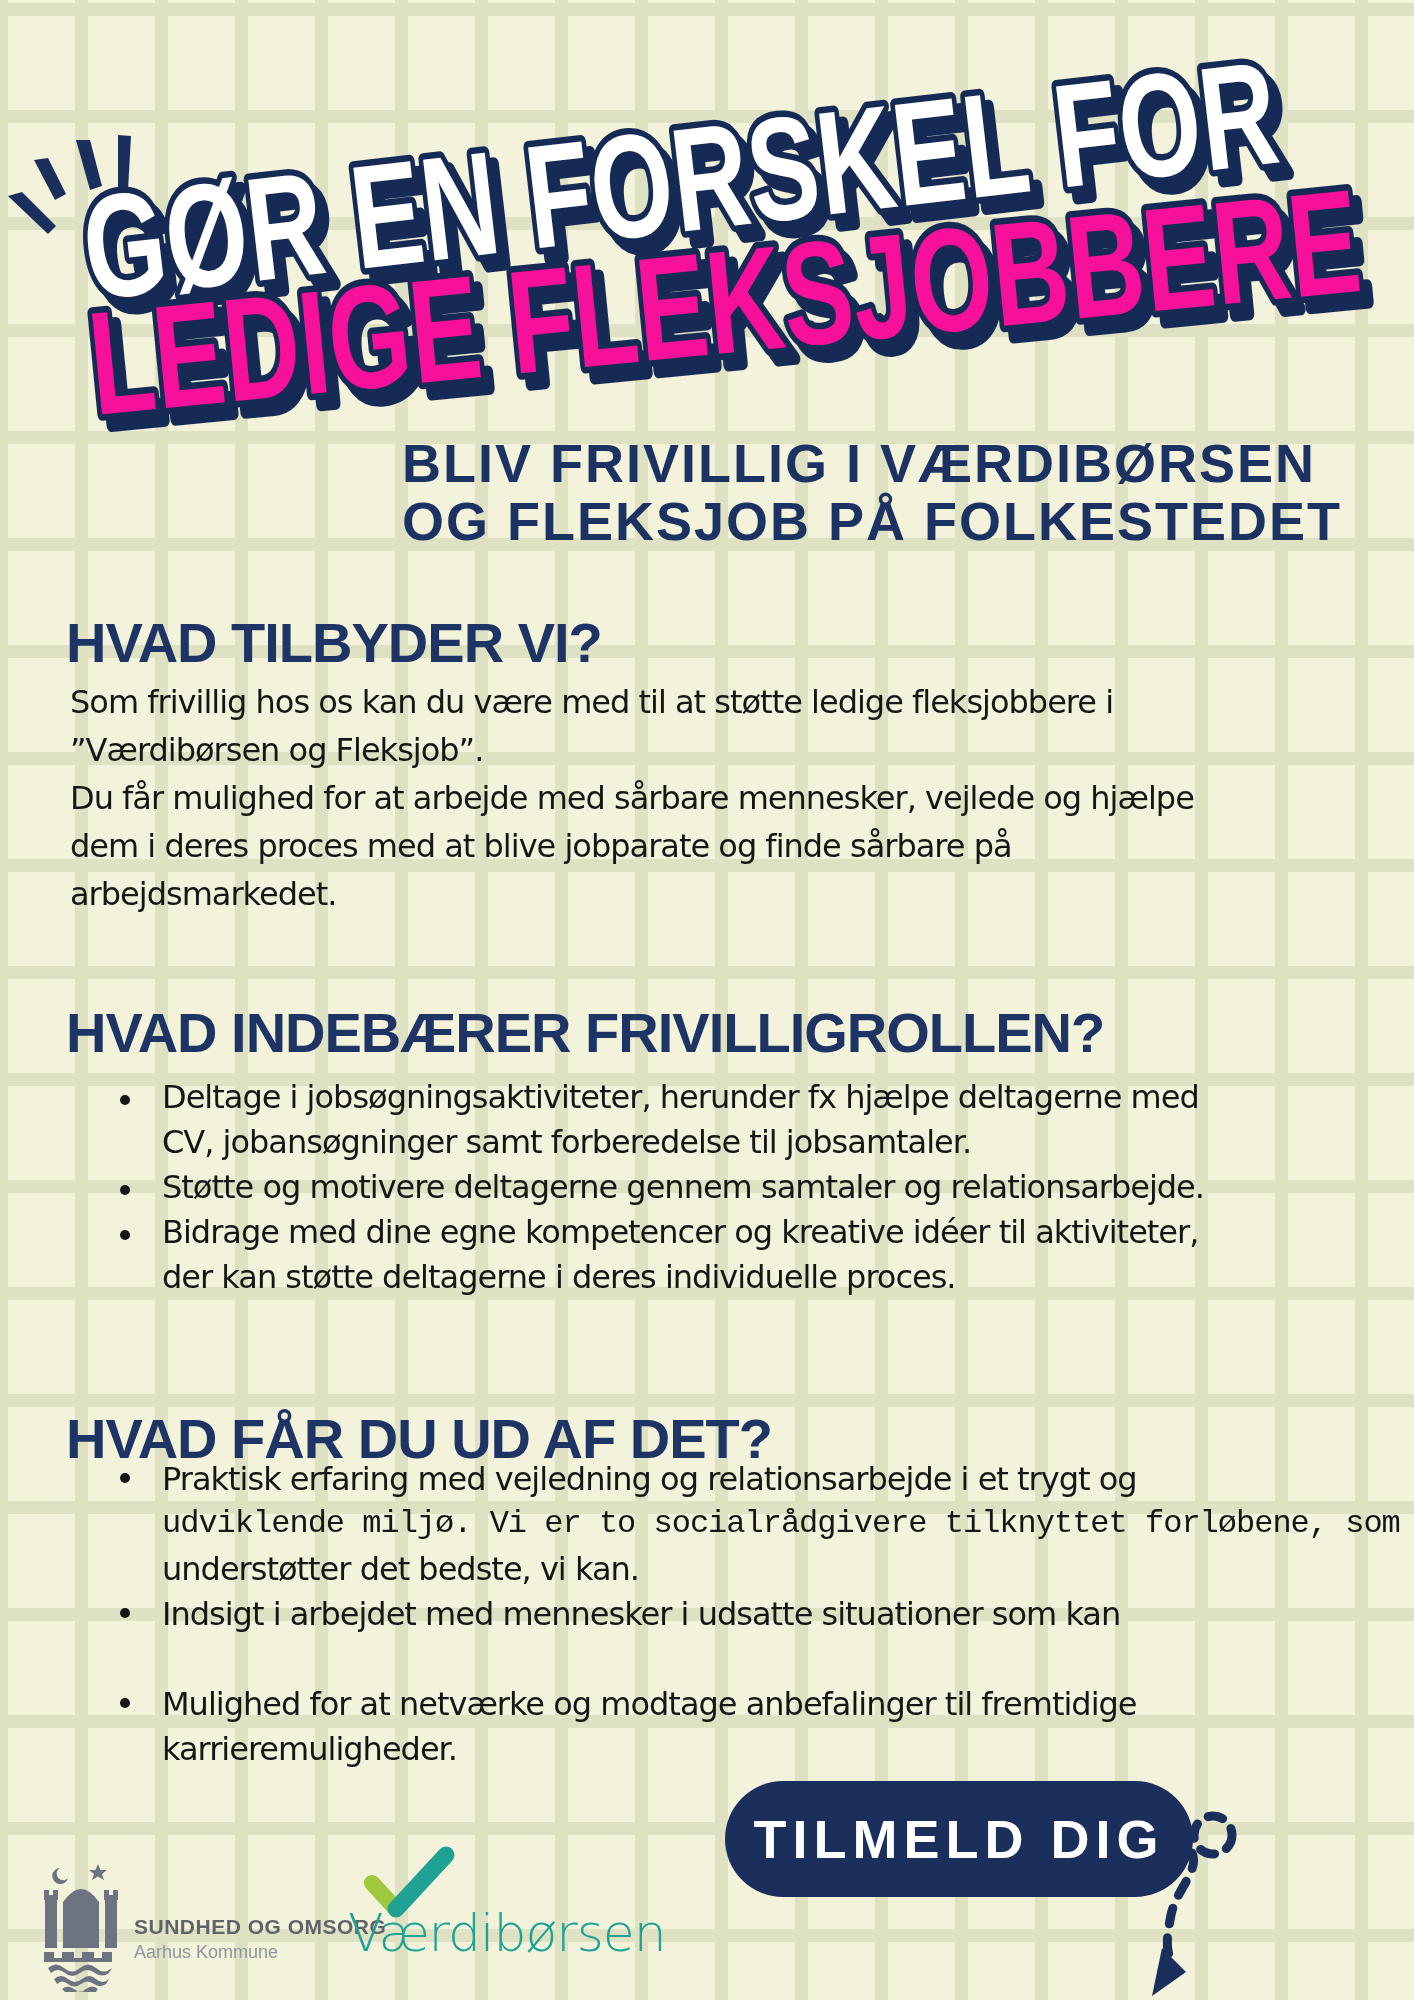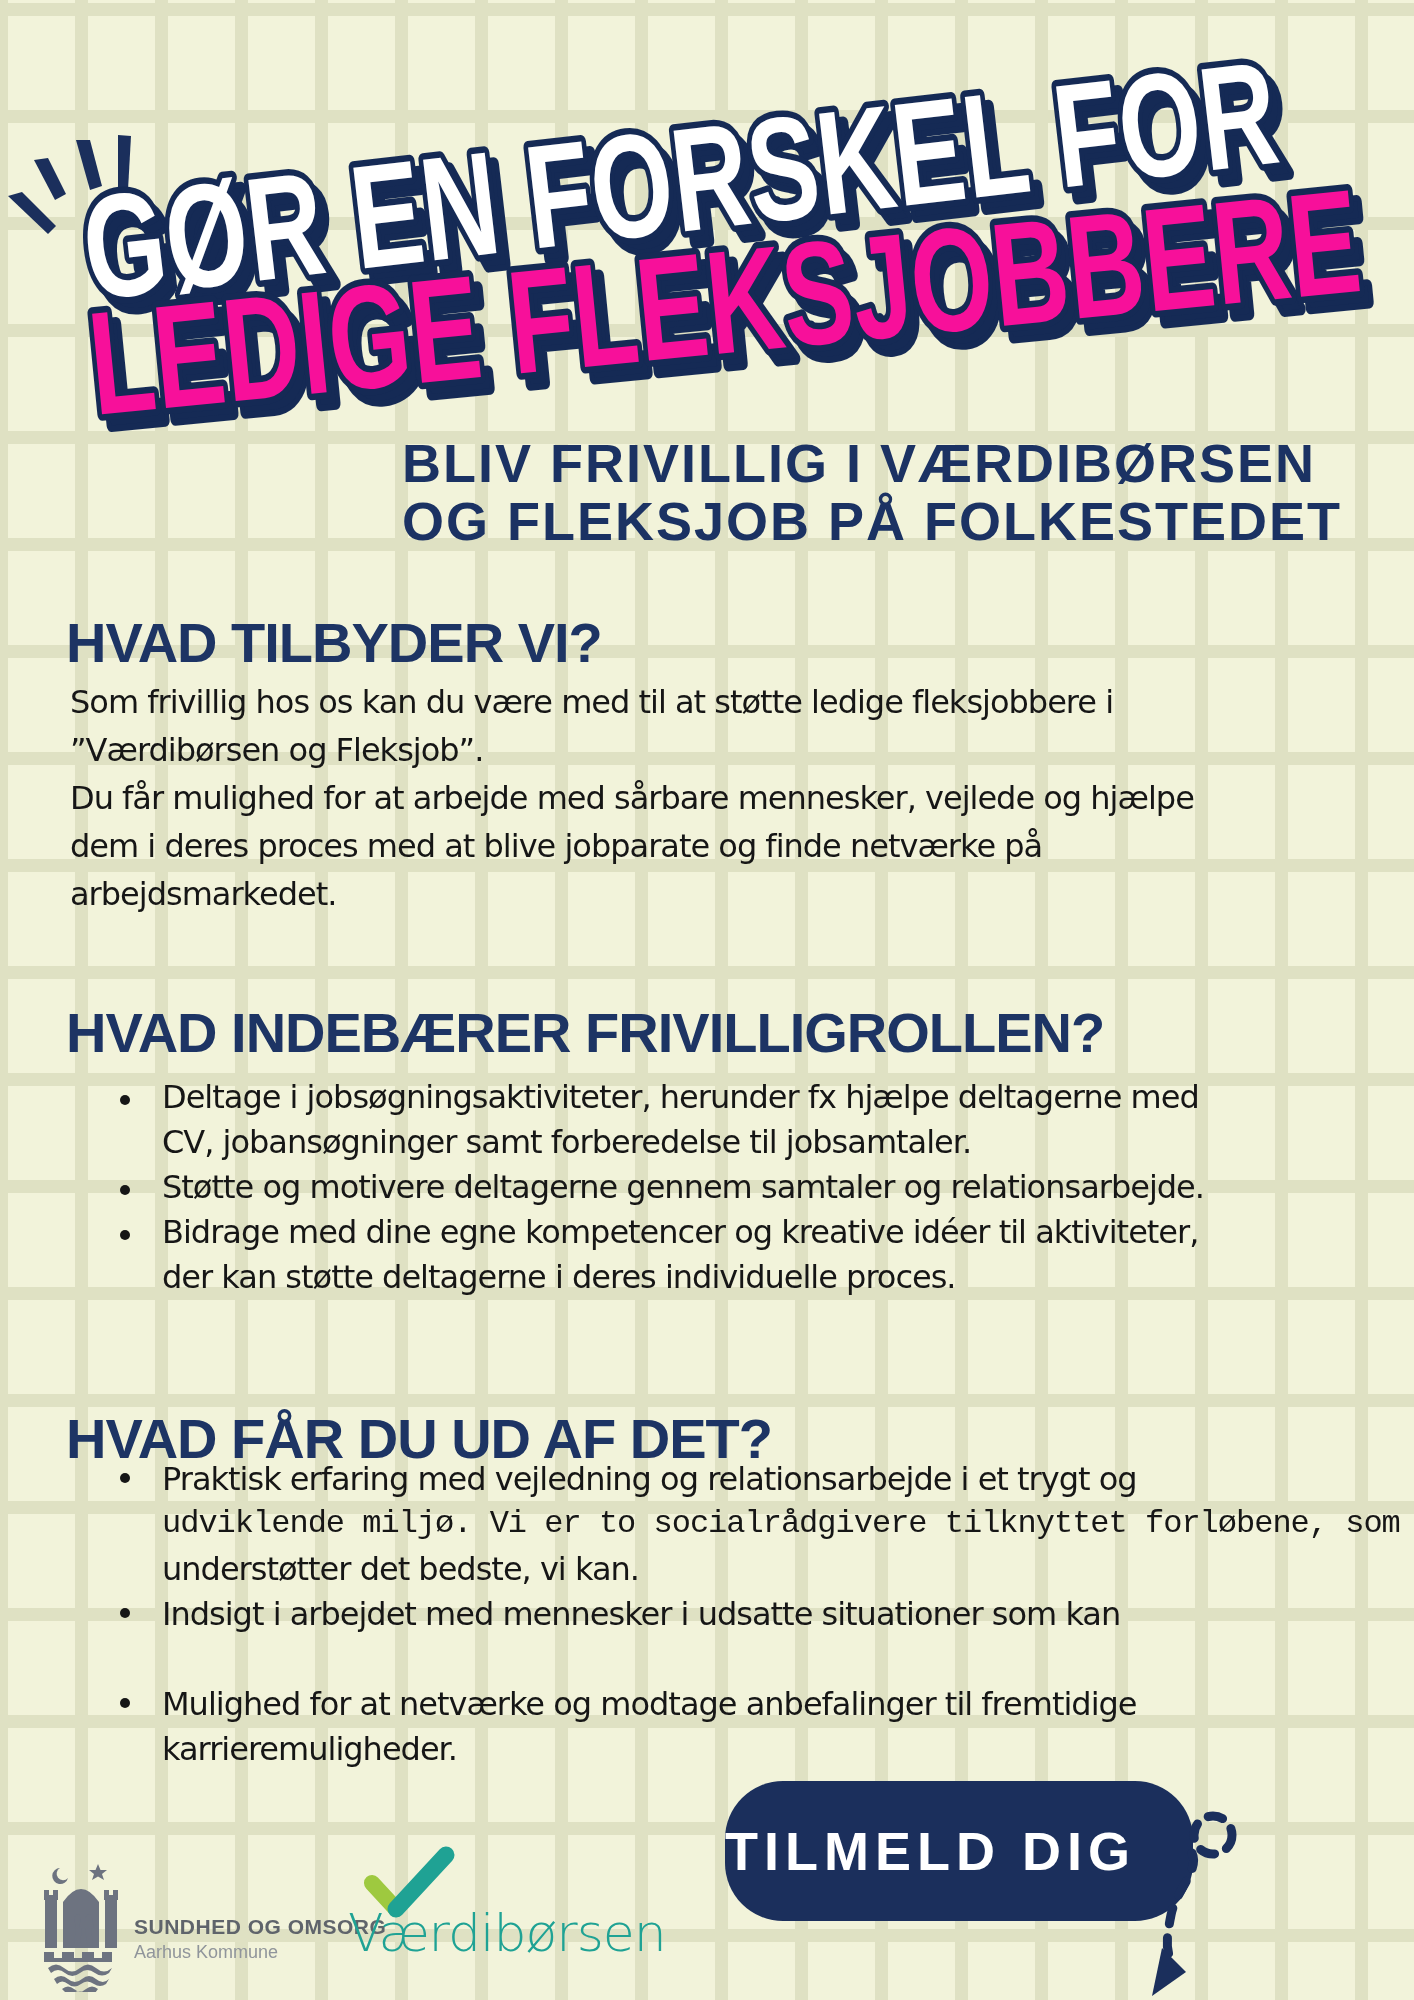--- a/index.html
+++ b/index.html
@@ -41,23 +41,23 @@
     font-size:32px;letter-spacing:-1px;color:#161616;white-space:nowrap;
     line-height:40px;
   }
   .bullet-line{left:162px;}
   .bullet-dot{
     position:absolute;left:120px;width:10px;height:10px;border-radius:50%;
     background:#161616;
   }
   
   .cta{
-    position:absolute;left:725px;top:1781px;width:468px;height:140px;
+    position:absolute;left:725px;top:1781px;width:468px;height:116px;
     background:#1b2f5c;border-radius:58px;
-    display:flex;align-items:center;justify-content:flex-start;
+    display:flex;align-items:center;justify-content:center;
     color:#ffffff;font-weight:800;font-size:54px;letter-spacing:6px;
     white-space:nowrap;cursor:pointer;
   }
   
   .muni-line1{
     position:absolute;left:134px;top:1915px;
     font-weight:bold;font-size:21px;letter-spacing:0.5px;color:#5f646b;white-space:nowrap;
   }
   .muni-line2{
     position:absolute;left:134px;top:1942px;
@@ -94,21 +94,21 @@
     </g>
   </svg>
 
   <div class="subtitle" style="top:432px;">BLIV FRIVILLIG I VÆRDIBØRSEN</div>
   <div class="subtitle" style="top:490px;">OG FLEKSJOB PÅ FOLKESTEDET</div>
 
   <div class="section-heading" style="top:610px;">HVAD TILBYDER VI?</div>
   <div class="body-line" style="top:682px;">Som frivillig hos os kan du være med til at støtte ledige fleksjobbere i</div>
   <div class="body-line" style="top:730px;">”Værdibørsen og Fleksjob”.</div>
   <div class="body-line" style="top:778px;">Du får mulighed for at arbejde med sårbare mennesker, vejlede og hjælpe</div>
-  <div class="body-line" style="top:826px;">dem i deres proces med at blive jobparate og finde netværke på</div>
+  <div class="body-line" style="top:826px;">dem i deres proces med at blive jobparate og finde sårbare på</div>
   <div class="body-line" style="top:874px;">arbejdsmarkedet.</div>
 
   <div class="section-heading" style="top:1000px;">HVAD INDEBÆRER FRIVILLIGROLLEN?</div>
   <div class="bullet-dot" style="top:1095px;"></div>
   <div class="body-line bullet-line" style="top:1077px;">Deltage i jobsøgningsaktiviteter, herunder fx hjælpe deltagerne med</div>
   <div class="body-line bullet-line" style="top:1122px;">CV, jobansøgninger samt forberedelse til jobsamtaler.</div>
   <div class="bullet-dot" style="top:1185px;"></div>
   <div class="body-line bullet-line" style="top:1167px;">Støtte og motivere deltagerne gennem samtaler og relationsarbejde.</div>
   <div class="bullet-dot" style="top:1230px;"></div>
   <div class="body-line bullet-line" style="top:1212px;">Bidrage med dine egne kompetencer og kreative idéer til aktiviteter,</div>

